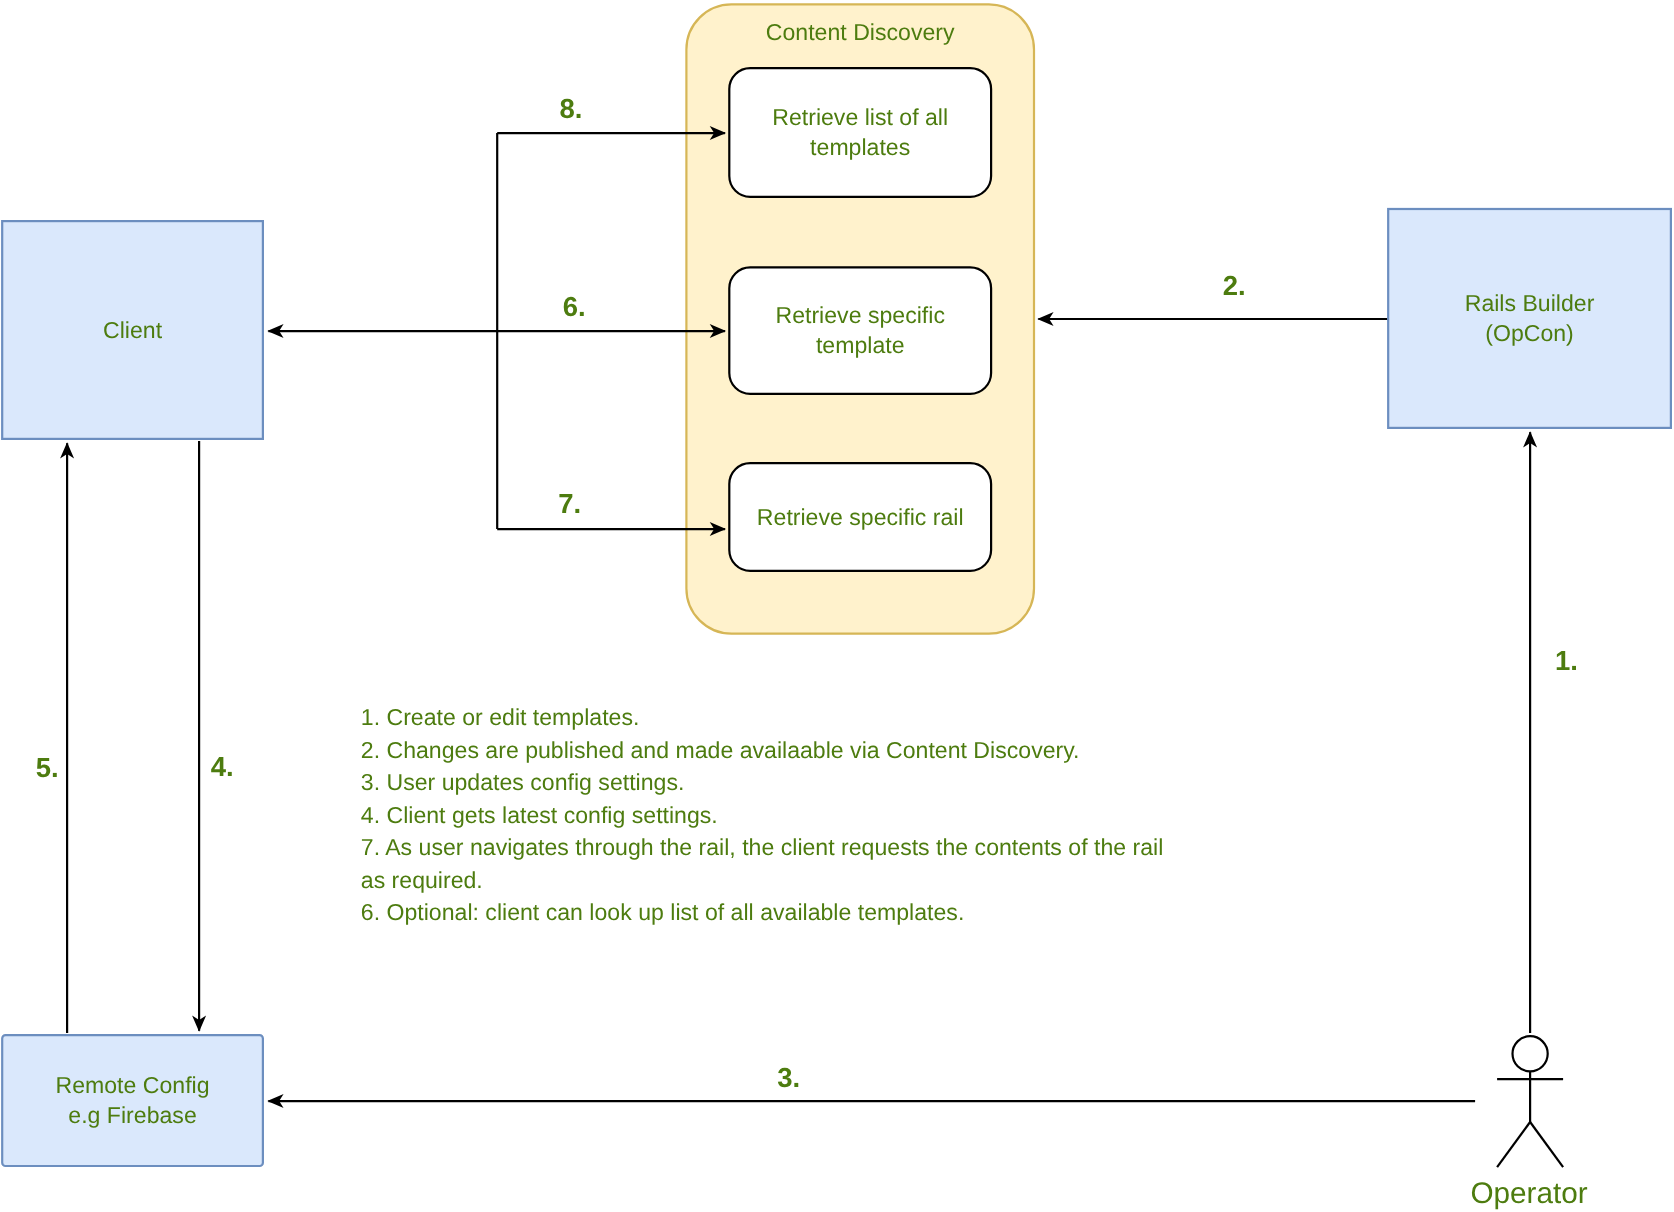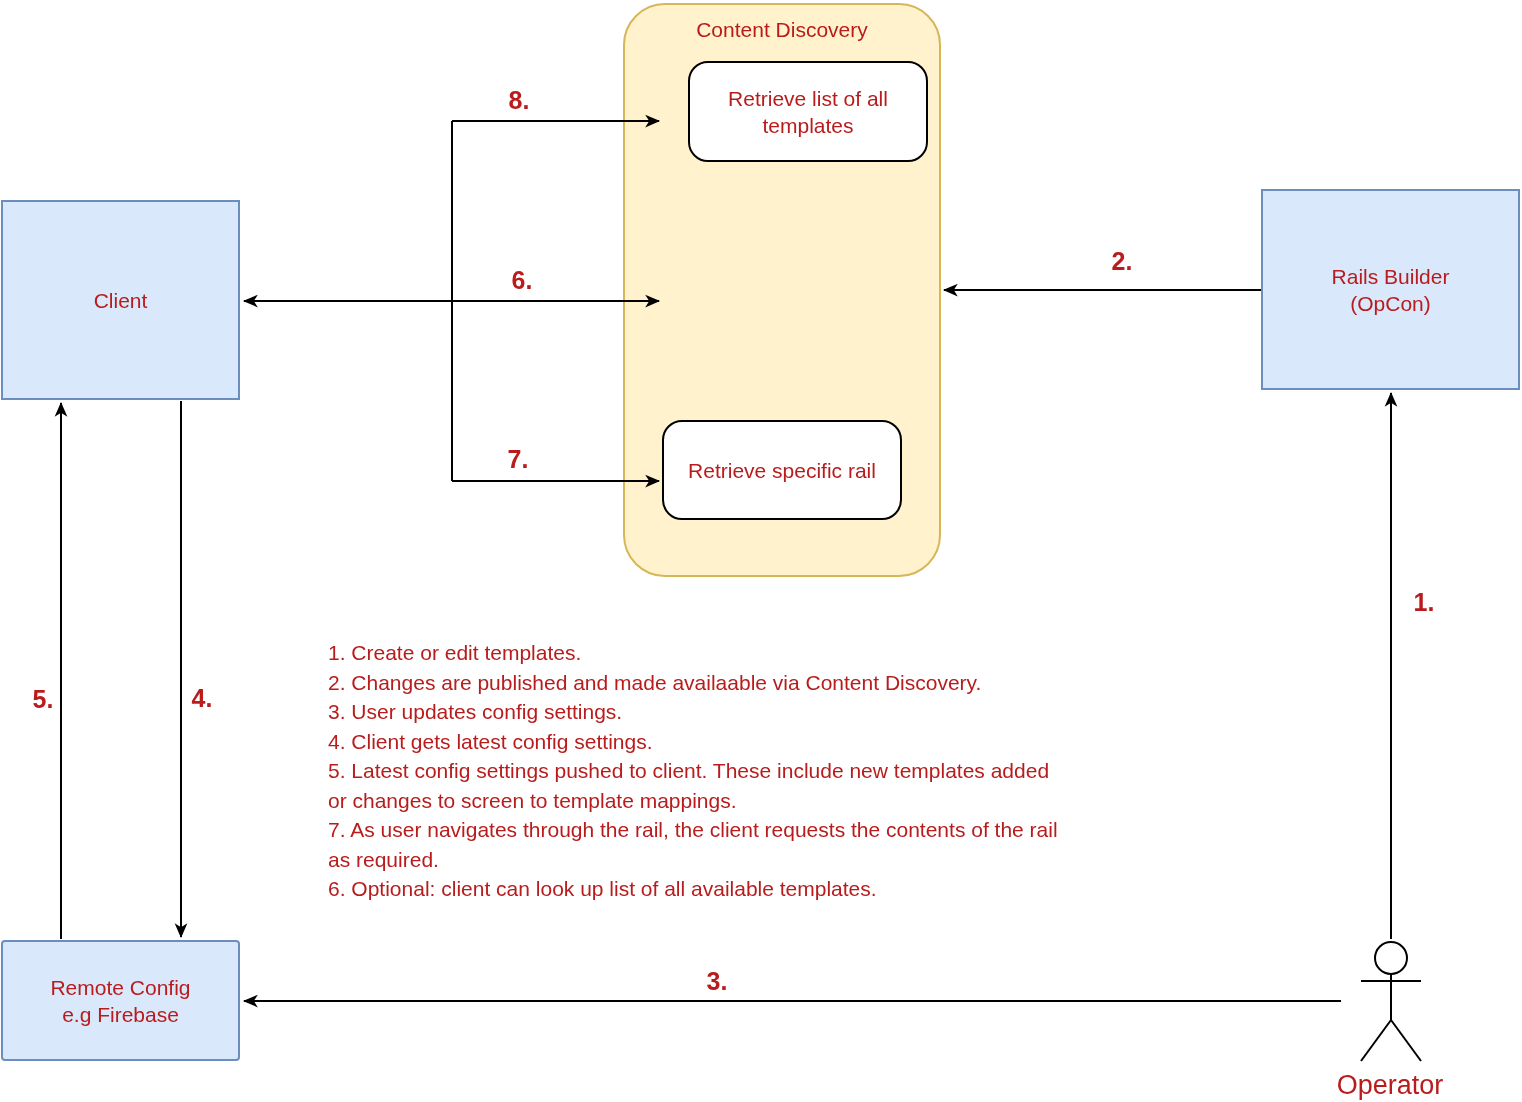--- a/index.html
+++ b/index.html
@@ -2,21 +2,21 @@
 <html style="--node-fill: #dae8fc; --node-border: #6c8ebf; --container-fill: #fff2cc; --container-border: #d6b656; --box-fill: #ffffff; --box-border: #000000; --line-color: #000000;"><head>
 <meta charset="utf-8">
 <style>
   html, body { margin: 0; padding: 0; background: #ffffff; }
   .canvas {
     position: relative;
     width: 1522px;
     height: 1102px;
     background: #ffffff;
     font-family: "Liberation Sans", sans-serif;
-    color: #b91c1c;
+    color: #4d7c0f;
     overflow: hidden;
   }
   .node {
     position: absolute;
     box-sizing: border-box;
     background: var(--node-fill, #dae8fc);
     border: 2px solid var(--node-border, #6c8ebf);
     display: flex;
     align-items: center;
     justify-content: center;
@@ -50,21 +50,21 @@
     border: 2px solid var(--box-border, #000000);
     border-radius: 20px;
     display: flex;
     align-items: center;
     justify-content: center;
     text-align: center;
     font-size: 21px;
     line-height: 27px;
     white-space: pre-line;
   }
-  .wbox.b1 { left: 688px; top: 61px;  width: 240px; height: 101px; }
+  .wbox.b1 { left: 662px; top: 61px;  width: 240px; height: 119px; }
   .wbox.b2 { left: 662px; top: 242px; width: 240px; height: 117px; }
   .wbox.b3 { left: 662px; top: 420px; width: 240px; height: 100px; }
 
   .arrow-label {
     position: absolute;
     transform: translate(-50%, -50%);
     font-weight: bold;
     font-size: 25px;
     white-space: nowrap;
   }
@@ -100,20 +100,22 @@
 <body>
 
 <div class="canvas">
 
   <div class="cd-container">
     <div class="cd-title">Content Discovery</div>
   </div>
 
   <div class="wbox b1">Retrieve list of all
 templates</div>
+  <div class="wbox b2">Retrieve specific
+template</div>
   <div class="wbox b3">Retrieve specific rail</div>
 
   <div class="node client">Client</div>
   <div class="node rails">Rails Builder
 (OpCon)</div>
   <div class="node remote">Remote Config
 e.g Firebase</div>
 
   <svg class="overlay" width="1522" height="1102" viewBox="0 0 1522 1102">
     <defs>
@@ -152,22 +154,20 @@
   <div class="arrow-label" style="left:1424px; top:602px;">1.</div>
   <div class="arrow-label" style="left:43px; top:699px;">5.</div>
   <div class="arrow-label" style="left:202px; top:698px;">4.</div>
   <div class="arrow-label" style="left:717px; top:981px;">3.</div>
 
   <div class="notes">
     <div class="note">1. Create or edit templates.</div>
     <div class="note">2. Changes are published and made availaable via Content Discovery.</div>
     <div class="note">3. User updates config settings.</div>
     <div class="note">4. Client gets latest config settings.</div>
-    <div class="note">5. Latest config settings pushed to client. These include new templates added
-or changes to screen to template mappings.</div>
     <div class="note">7. As user navigates through the rail, the client requests the contents of the rail
 as required.</div>
     <div class="note">6. Optional: client can look up list of all available templates.</div>
   </div>
 
   <div class="operator-label">Operator</div>
 
 </div>
 
 </body></html>

